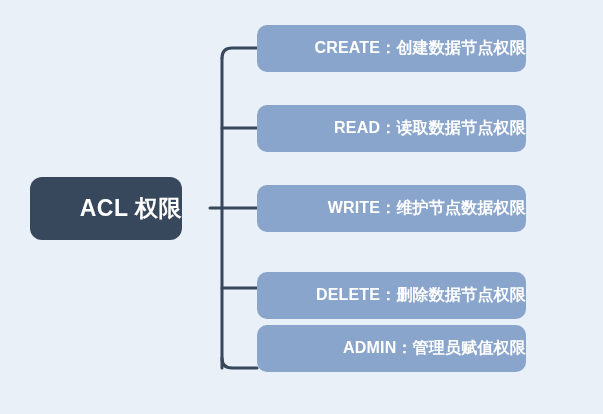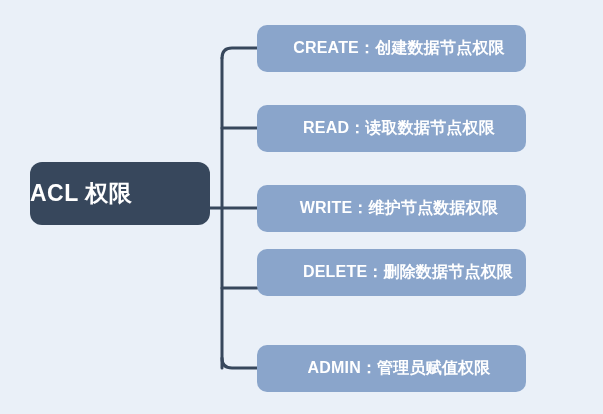--- a/index.html
+++ b/index.html
@@ -31,46 +31,46 @@
     position: absolute;
     box-sizing: border-box;
     display: flex;
     align-items: center;
     border-radius: 10px;
     color: #ffffff;
     white-space: nowrap;
   }
   .root-node {
     left: 30px;
-    top: 162px;
-    width: 180px;
+    top: 177px;
+    width: 152px;
     height: 63px;
     background: #37475c;
     border-radius: 12px;
-    justify-content: flex-start;
+    justify-content: flex-end;
     font-size: 23px;
     font-weight: bold;
     letter-spacing: 0.5px;
   }
   .child-node {
     left: 257px;
     width: 269px;
     height: 47px;
     background: #8aa5cb;
-    justify-content: center;
+    justify-content: flex-end;
     padding-left: 15px;
     font-size: 16px;
     font-weight: bold;
     letter-spacing: 0.2px;
   }
   .child-0 { top: 25px; }
   .child-1 { top: 105px; }
   .child-2 { top: 185px; }
-  .child-3 { top: 249px; padding-left: 33px; }
-  .child-4 { top: 345px; }
+  .child-3 { top: 272px; padding-left: 33px; }
+  .child-4 { top: 325px; }
 </style>
 </head>
 <body>
 
 <div id="diagram">
 
   <svg id="connectors" viewBox="0 0 603 414" width="603" height="414" aria-hidden="true">
     <g fill="none" stroke="#37475c" stroke-width="3" stroke-linecap="round" stroke-linejoin="round">
       <path d="M210 208 H222"></path>
       <path d="M222 58 V368"></path>

